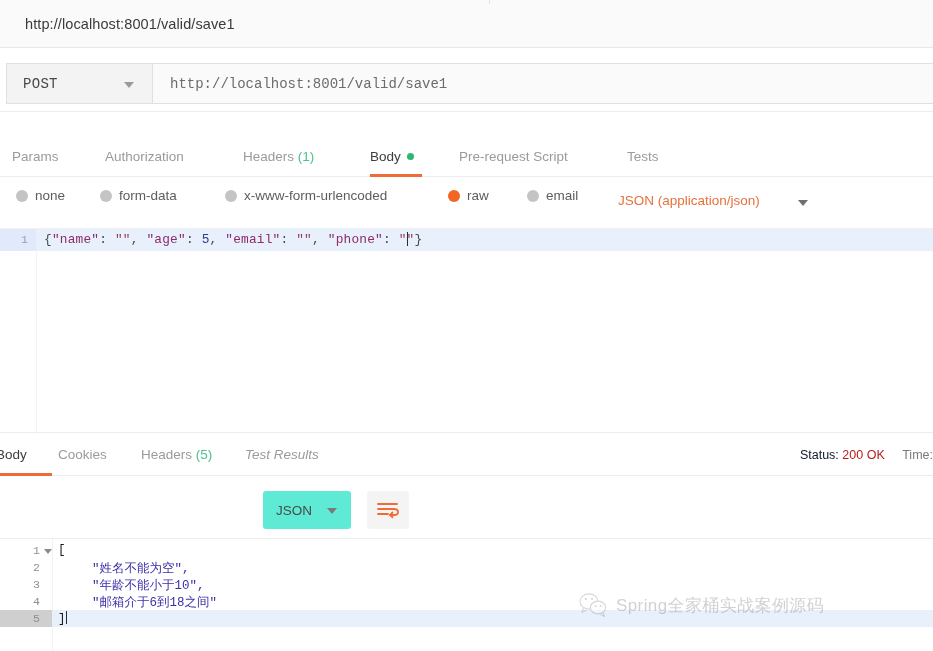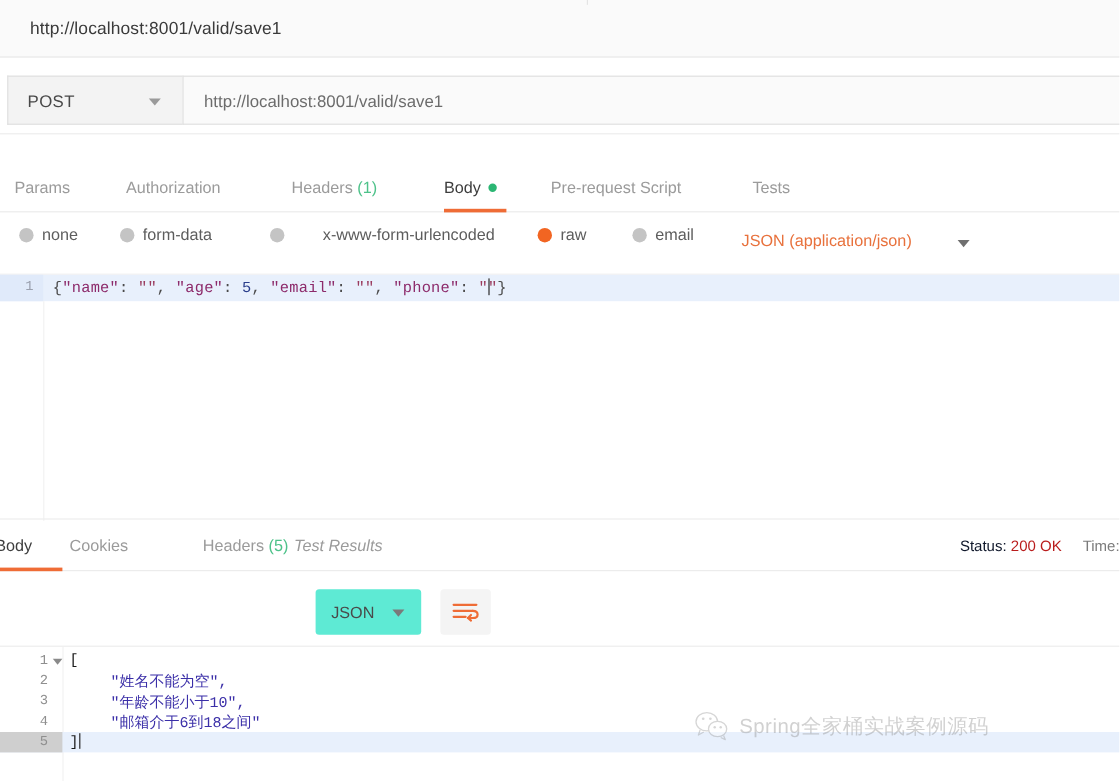--- a/index.html
+++ b/index.html
@@ -41,20 +41,21 @@
     width: 1px; height: 4px;
     background: #e4e4e4;
   }
 
   
   .request-bar {
     position: absolute;
     left: 0; top: 55px;
     width: 858px; height: 57px;
     background: #ffffff;
+    font-family: Liberation Mono, monospace;
   }
   .method-box {
     position: absolute;
     left: 6px; top: 8px;
     width: 146px; height: 41px;
     background: #f3f3f3;
     border: 1px solid #e0e0e0;
     border-right: none;
   }
   .method-label {
@@ -433,21 +434,21 @@
     <div class="content-type">JSON (application/json)</div>
     <span class="content-type-caret"></span>
   <div class="radio-item" style="left: 16px;">
         <span class="radio-dot"></span>
         <span class="radio-label">none</span>
       </div>
       <div class="radio-item" style="left: 100px;">
         <span class="radio-dot"></span>
         <span class="radio-label">form-data</span>
       </div>
-      <div class="radio-item" style="left: 225px; gap: 25px;">
+      <div class="radio-item" style="left: 225px;">
         <span class="radio-dot"></span>
         <span class="radio-label">x-www-form-urlencoded</span>
       </div>
       <div class="radio-item" style="left: 448px;">
         <span class="radio-dot selected"></span>
         <span class="radio-label">raw</span>
       </div>
       <div class="radio-item" style="left: 527px;">
         <span class="radio-dot"></span>
         <span class="radio-label">email</span>
@@ -465,21 +466,21 @@
 
   <div class="resp-tabs" id="resp-tabs">
     <div class="status-block">
       <span class="status-label">Status:</span>
       <span class="status-value">200 OK</span>
       <span class="time-label">Time:</span>
     </div>
   <div class="resp-tab active" style="left: -4px;"><span>Body</span></div>
       <div class="tab-underline" style="left: 0px; width: 52px;"></div>
       <div class="resp-tab" style="left: 58px;"><span>Cookies</span></div>
-      <div class="resp-tab" style="left: 141px; margin-left: 28px;"><span>Headers</span><span class="count"> (5)</span></div>
+      <div class="resp-tab" style="left: 141px;"><span>Headers</span><span class="count"> (5)</span></div>
       <div class="resp-tab" style="left: 245px; font-style: italic;"><span>Test Results</span></div>
     </div>
 
   <div class="resp-toolbar">
 
     <div class="fmt-group">
       <span class="fmt-label">JSON</span>
       <span class="fmt-caret"></span>
     </div>
 

